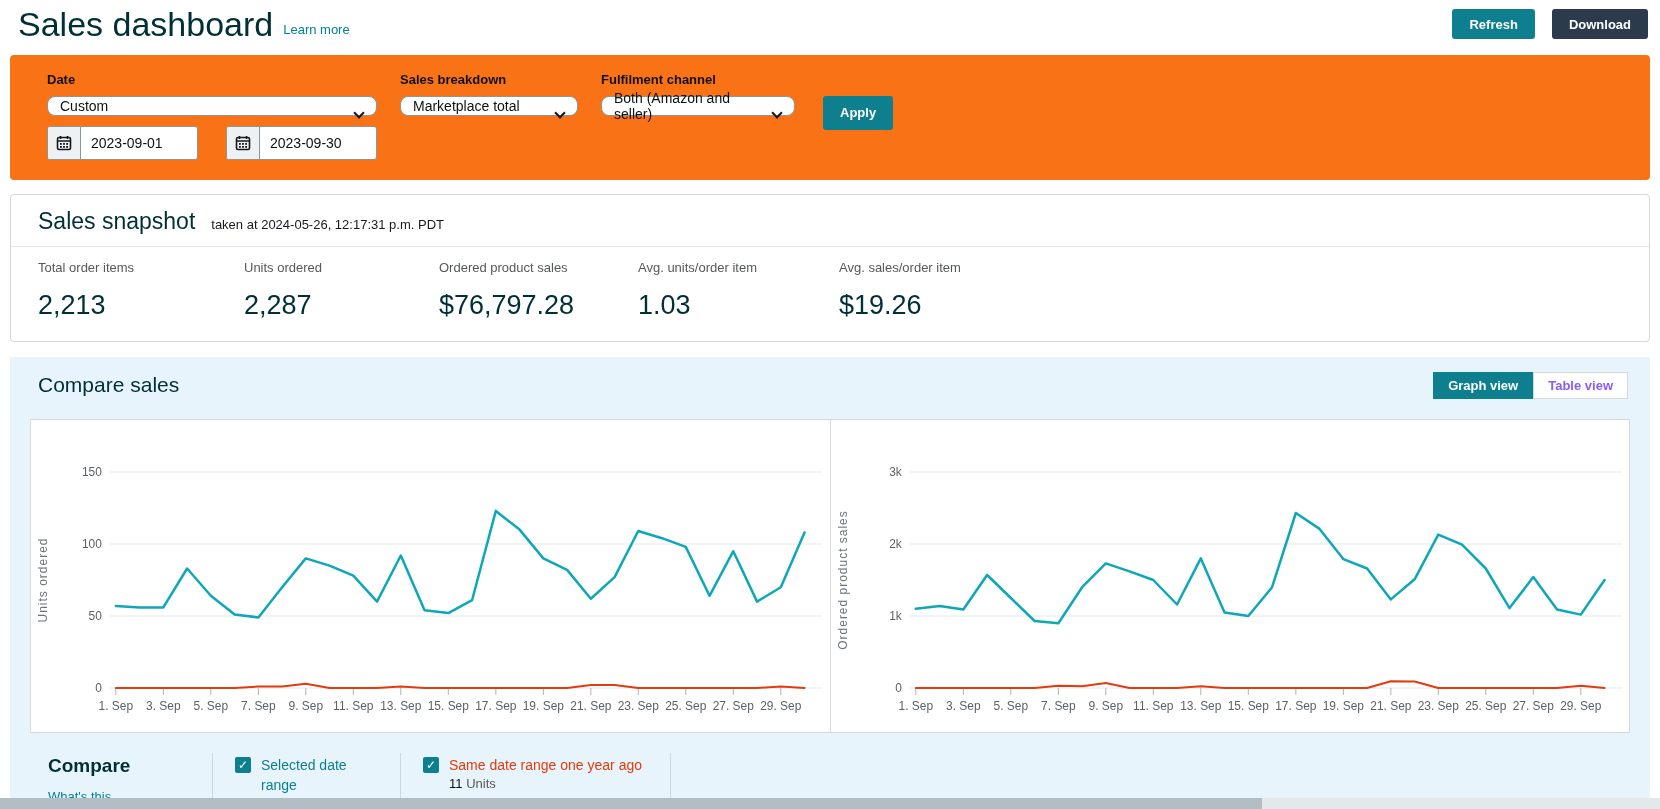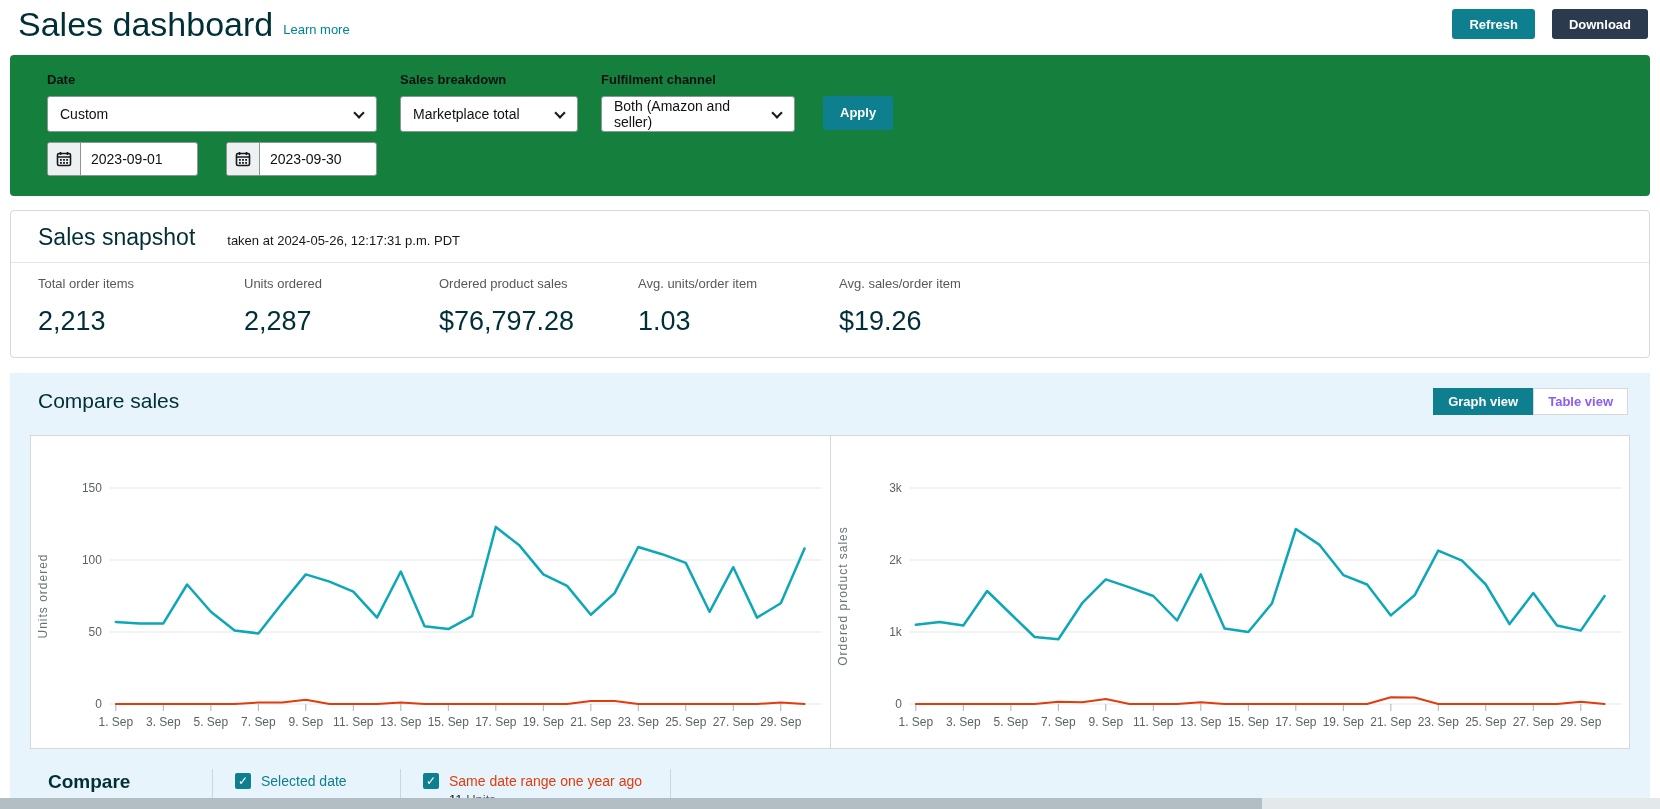--- a/index.html
+++ b/index.html
@@ -15,37 +15,37 @@
   }
   
   .top { display: flex; align-items: flex-start; padding: 4px 12px 6px 18px; }
   .page-title { font-size: 34px; font-weight: 400; color: #002f36; line-height: 1.2; }
   .learn-more { font-size: 13px; color: #008296; text-decoration: none; margin: 18px 0 0 10px; cursor: pointer; }
   .top-actions { margin-left: auto; display: flex; gap: 17px; padding-top: 5px; }
   .btn { font-family: inherit; font-size: 13px; font-weight: 700; color: #fff; border: none; border-radius: 3px; height: 30px; padding: 0 17px; cursor: pointer; }
   .btn-teal { background: #0e7f8e; }
   .btn-dark { background: #2b3b4d; }
   
-  .filters { margin: 4px 10px 0; background: #15803d; border-radius: 4px; padding: 17px 20px 20px 37px; display: flex; align-items: flex-start; }
+  .filters { margin: 4px 10px 0; background: #f97316; border-radius: 4px; padding: 17px 20px 20px 37px; display: flex; align-items: flex-start; }
   .fgroup-label { display: block; font-size: 13px; font-weight: 700; color: #0f1111; margin-bottom: 9px; }
-  .select { position: relative; background: #fff; border: 1px solid #8d9696; border-radius: 3px; height: 36px; display: flex; align-items: center; padding: 0 34px 0 12px; font-size: 14px; color: #0f1111; cursor: pointer; }
+  .select { position: relative; background: #fff; border: 1px solid #8d9696; border-radius: 8px; height: 20px; display: flex; align-items: center; padding: 0 34px 0 12px; font-size: 14px; color: #0f1111; cursor: pointer; }
   .chev { position: absolute; right: 13px; top: 12px; width: 8px; height: 8px; border-right: 2px solid #16191f; border-bottom: 2px solid #16191f; transform: rotate(45deg); }
   .g-date { width: 330px; }
   .g-breakdown { width: 178px; margin-left: 23px; }
   .g-channel { width: 194px; margin-left: 23px; }
   .dates-row { display: flex; gap: 28px; margin-top: 10px; }
   .dateinput { display: flex; height: 34px; width: 160px; border: 1px solid #8d9696; border-radius: 3px; background: #fff; overflow: hidden; cursor: pointer; }
   .cal { width: 33px; background: #eef1f1; border-right: 1px solid #8d9696; display: flex; align-items: center; justify-content: center; flex: none; }
   .dateval { display: flex; align-items: center; padding: 0 10px; font-size: 14px; color: #0f1111; }
   .apply-btn { margin-left: 28px; margin-top: 24px; height: 34px; }
   
   .snapshot { margin: 14px 10px 0; background: #fff; border: 1px solid #d5d9d9; border-radius: 4px; }
   .snap-head { display: flex; align-items: baseline; padding: 13px 16px 11px 27px; border-bottom: 1px solid #e7e7e7; }
   .snap-title { font-size: 23px; color: #002f36; }
-  .snap-taken { font-size: 13px; color: #16191f; margin-left: 32px; }
+  .snap-taken { font-size: 13px; color: #16191f; margin-left: 16px; }
   .stats { display: flex; padding: 13px 16px 20px 27px; }
   .stat { padding-right: 16px; }
   .stat-0 { width: 206px; } .stat-1 { width: 195px; } .stat-2 { width: 199px; } .stat-3 { width: 201px; }
   .stat-label { font-size: 13px; color: #565959; }
   .stat-value { font-size: 27px; color: #002f36; margin-top: 15px; }
   
   .compare { margin: 15px 10px 0; background: #e7f4fb; padding-bottom: 60px; }
   .cmp-head { display: flex; align-items: center; padding: 15px 22px 8px 28px; }
   .cmp-title { font-size: 21px; color: #002f36; }
   .view-toggle { margin-left: auto; display: flex; }

